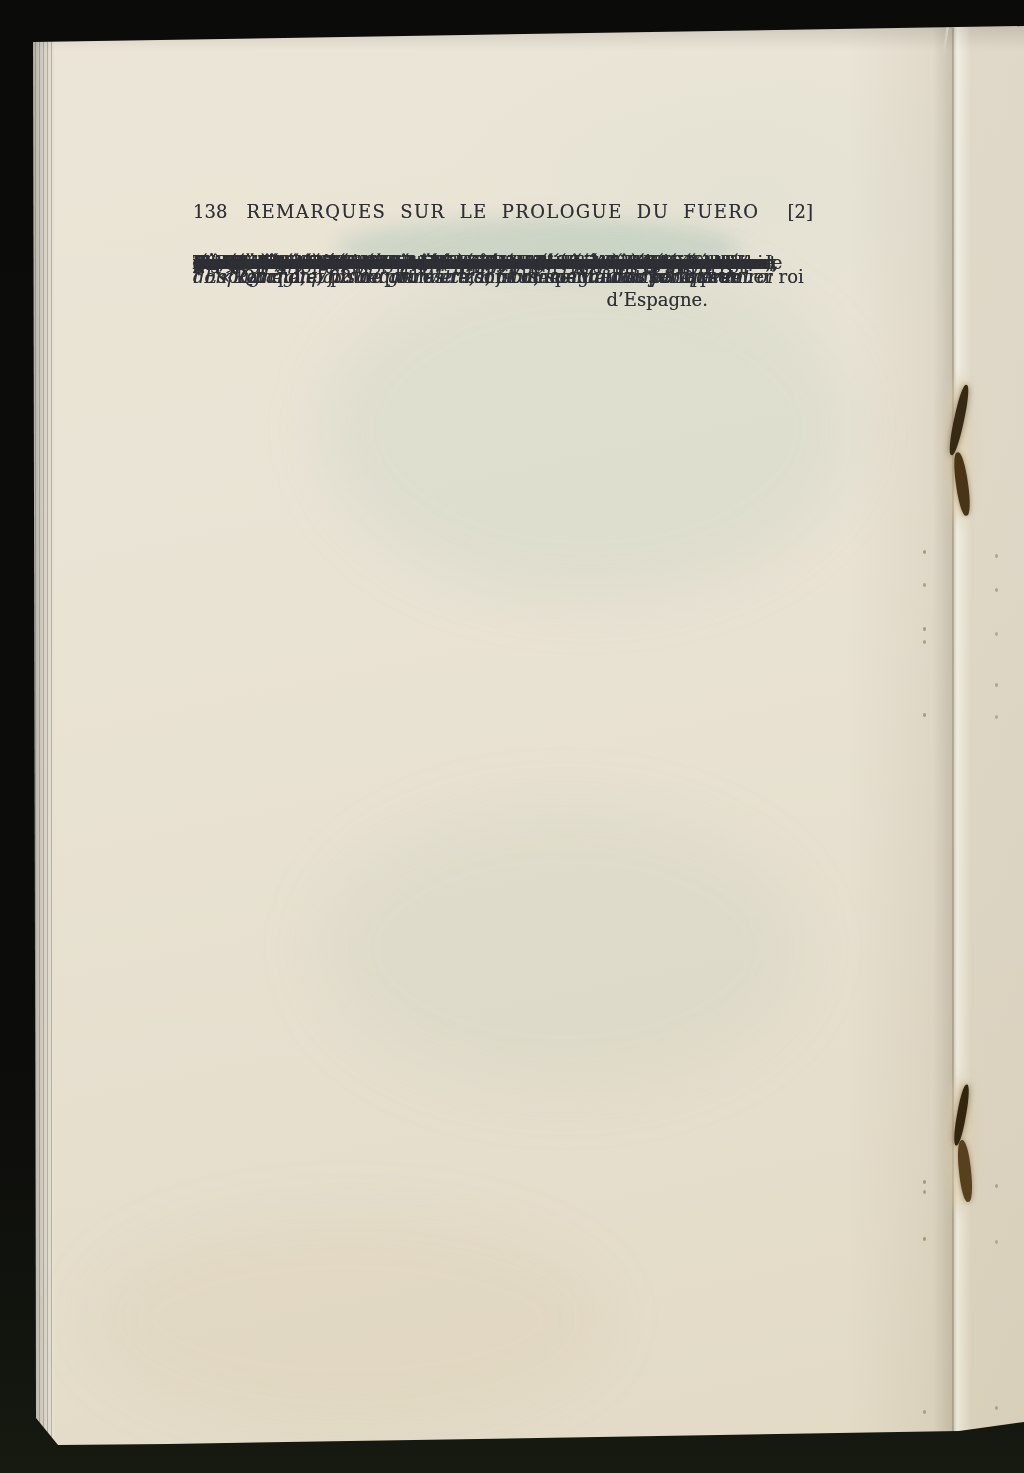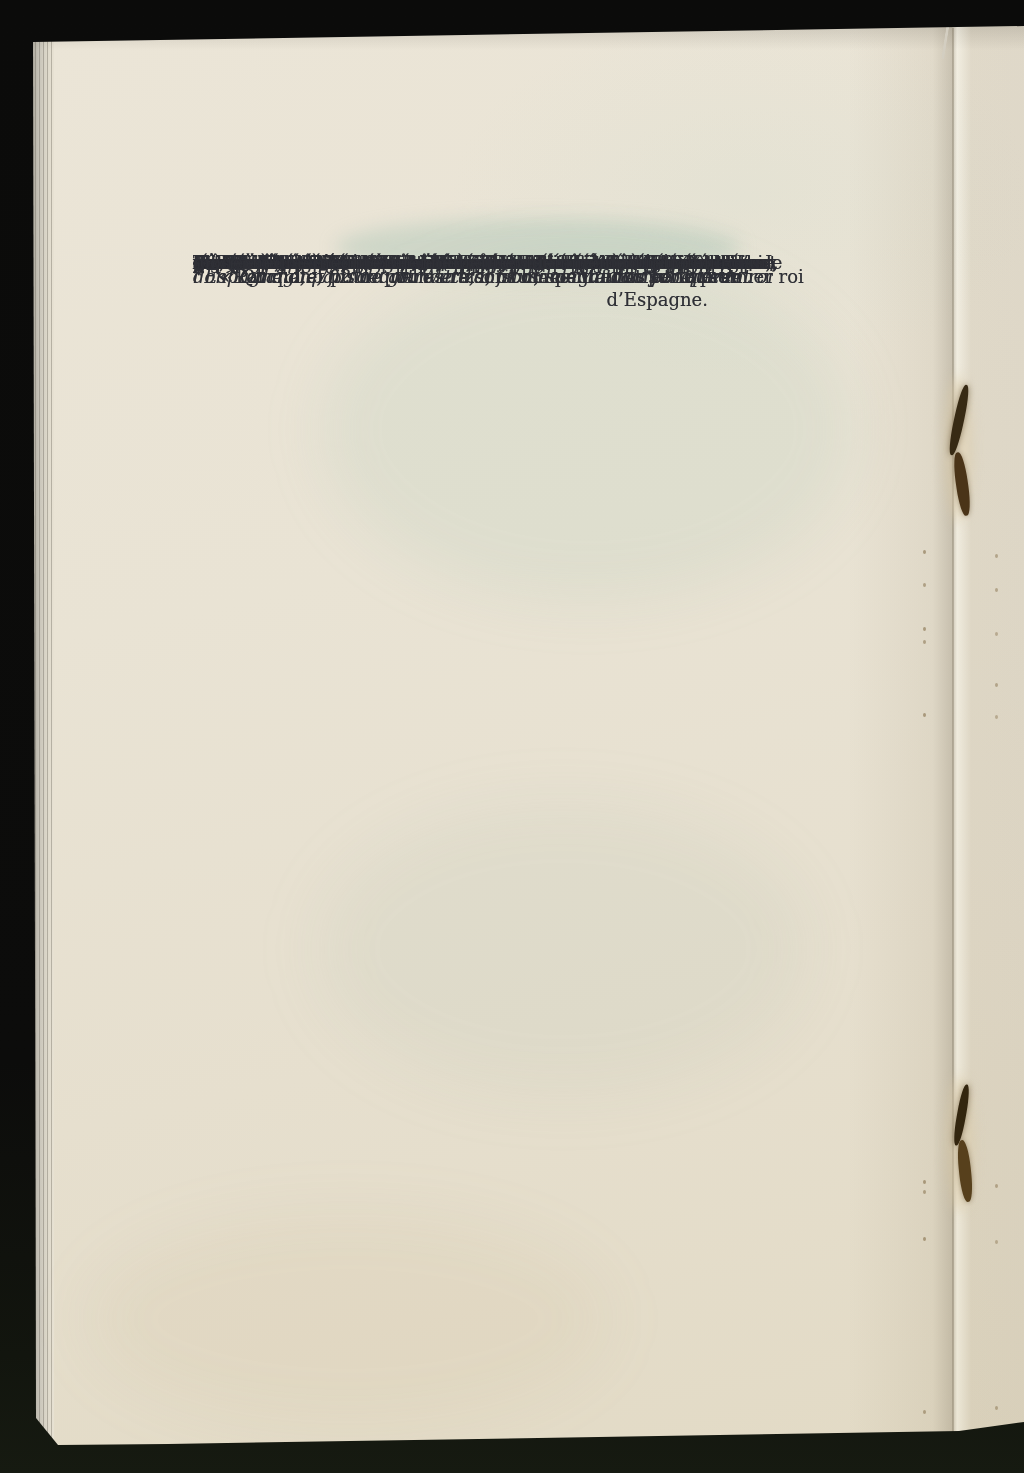--- a/index.html
+++ b/index.html
@@ -93,20 +93,25 @@
   <div class="crease-line"></div>
   <div class="thread"></div>
   <div class="halo haloA"></div>
   <div class="streak stA1"></div>
   <div class="streak stA2"></div>
   <div class="halo haloB"></div>
   <div class="streak stB1"></div>
   <div class="streak stB2"></div>
   <div class="stitch-dots"></div>
 
+  <div class="running-head ink">
+    <span class="num">138</span>
+    <span class="title">REMARQUES SUR LE PROLOGUE DU FUERO</span>
+    <span class="bracket">[2]</span>
+  </div>
 
   <div class="body-col ink" id="body-col">
       <div class="para">
         <div class="line just">
           <span>parfois fondés sur des événements historiques majeurs (comme</span>
         </div>
         <div class="line just">
           <span>le statut des Roncalais, tous anoblis lors des dramatiques</span>
         </div>
         <div class="line just">

